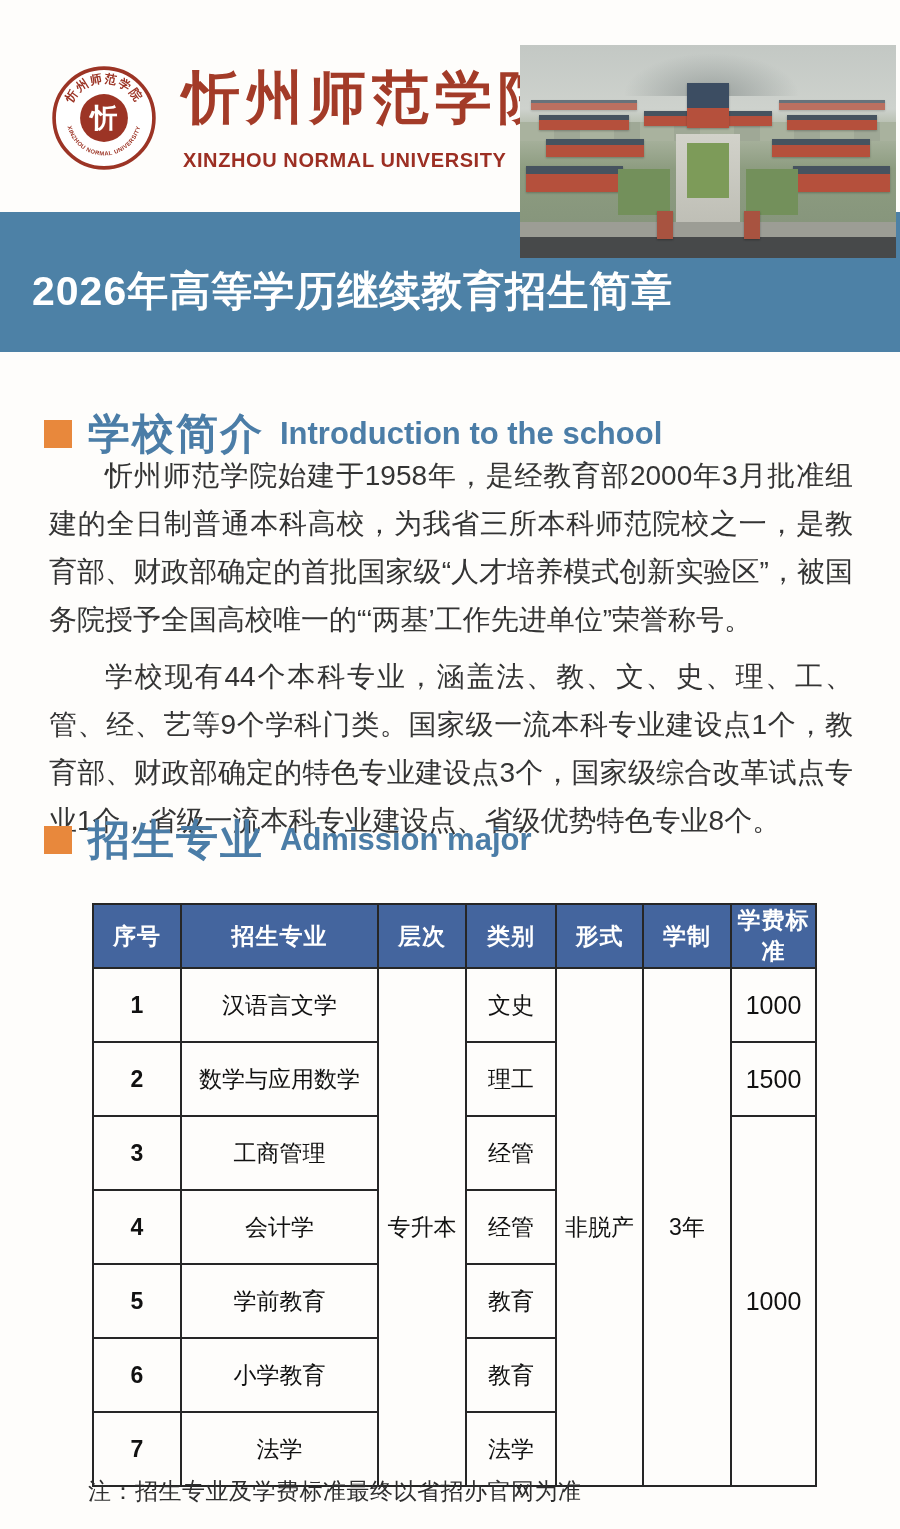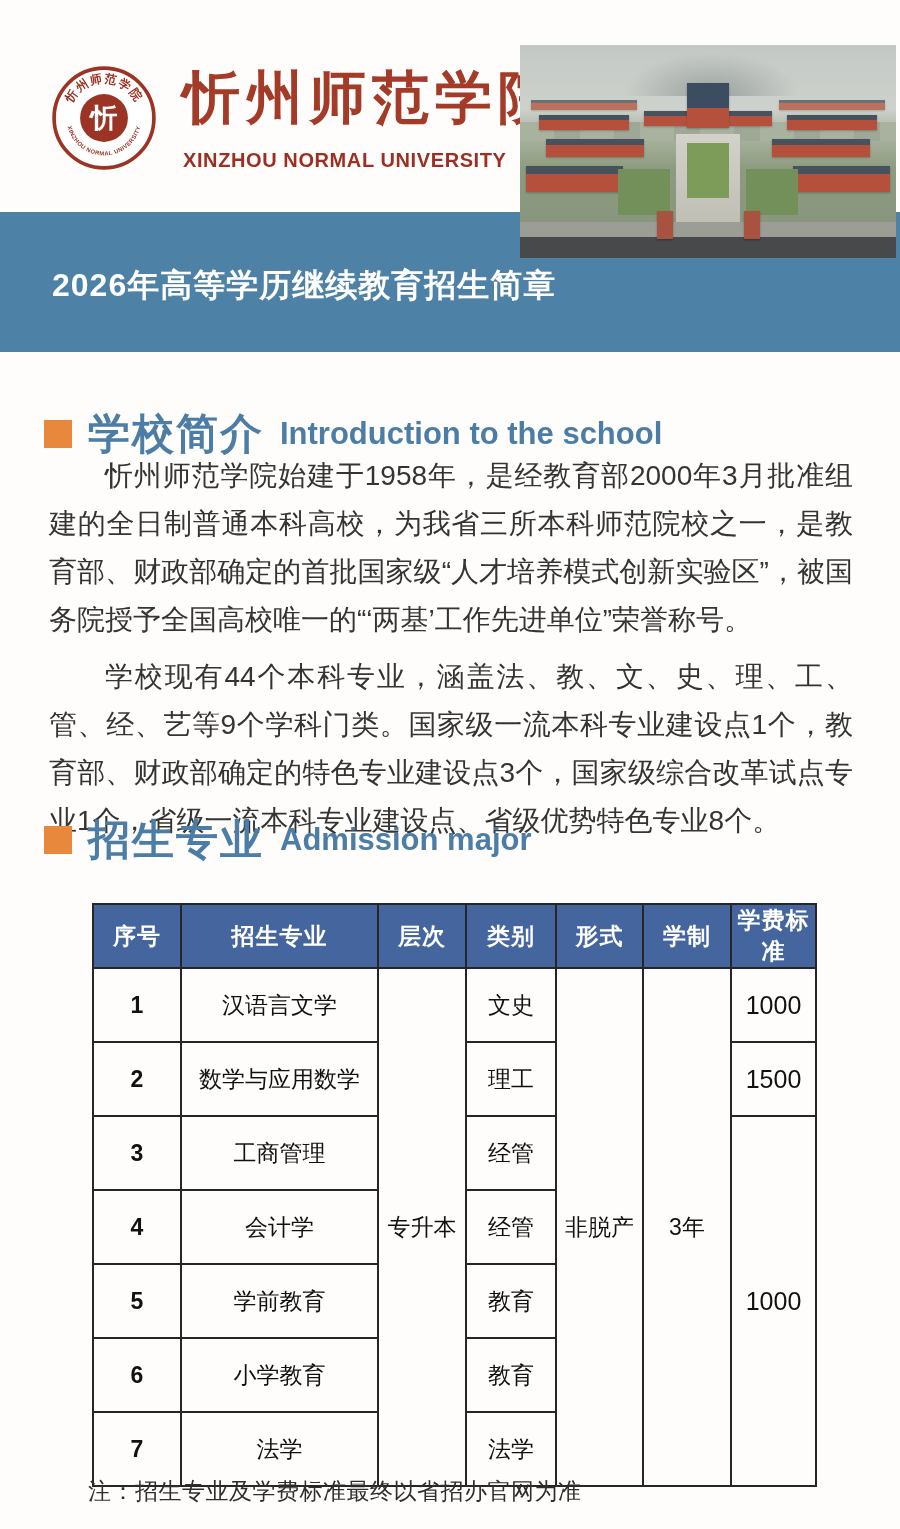--- a/index.html
+++ b/index.html
@@ -31,21 +31,21 @@
     background:linear-gradient(180deg,#d2d2ca 0%,#bcbcb3 100%);}
   .photo .lawn-c{position:absolute;left:44.5%;top:46%;width:11%;height:26%;background:#7d9b59;}
   .photo .lawn-l{position:absolute;left:26%;top:58%;width:14%;height:22%;background:#73905b;}
   .photo .lawn-r{position:absolute;right:26%;top:58%;width:14%;height:22%;background:#73905b;}
   .photo .apron{position:absolute;left:0;bottom:10%;width:100%;height:7%;background:#9c9d95;}
   .photo .road{position:absolute;left:0;bottom:0;width:100%;height:10%;background:#47494a;}
   .gate{position:absolute;bottom:9%;width:4.2%;height:13%;background:#a85340;box-shadow:0 1px 2px rgba(0,0,0,.3);}
   
   .band{position:absolute;left:0;top:212px;width:900px;height:140px;background:#4d81a6;z-index:1;}
   .band h1{
-    margin:0;padding:52px 0 0 52px;color:#ffffff;font-size:32px;font-weight:bold;
+    margin:0;padding:52px 0 0 32px;color:#ffffff;font-size:41px;font-weight:bold;
     letter-spacing:1px;white-space:nowrap;
   }
   
   .sec-head{position:absolute;left:44px;display:flex;align-items:center;z-index:2;}
   .sec-head .sq{width:28px;height:28px;background:#e8883c;margin-right:16px;flex:0 0 auto;}
   .sec-head .h-cn{color:#4b7da7;font-size:42px;font-weight:bold;letter-spacing:2px;white-space:nowrap;}
   .sec-head .h-en{color:#4b7da7;font-size:31px;font-weight:bold;margin-left:16px;white-space:nowrap;}
   .sec-head.intro{top:406px;}
   .sec-head.majors{top:812px;}
   

